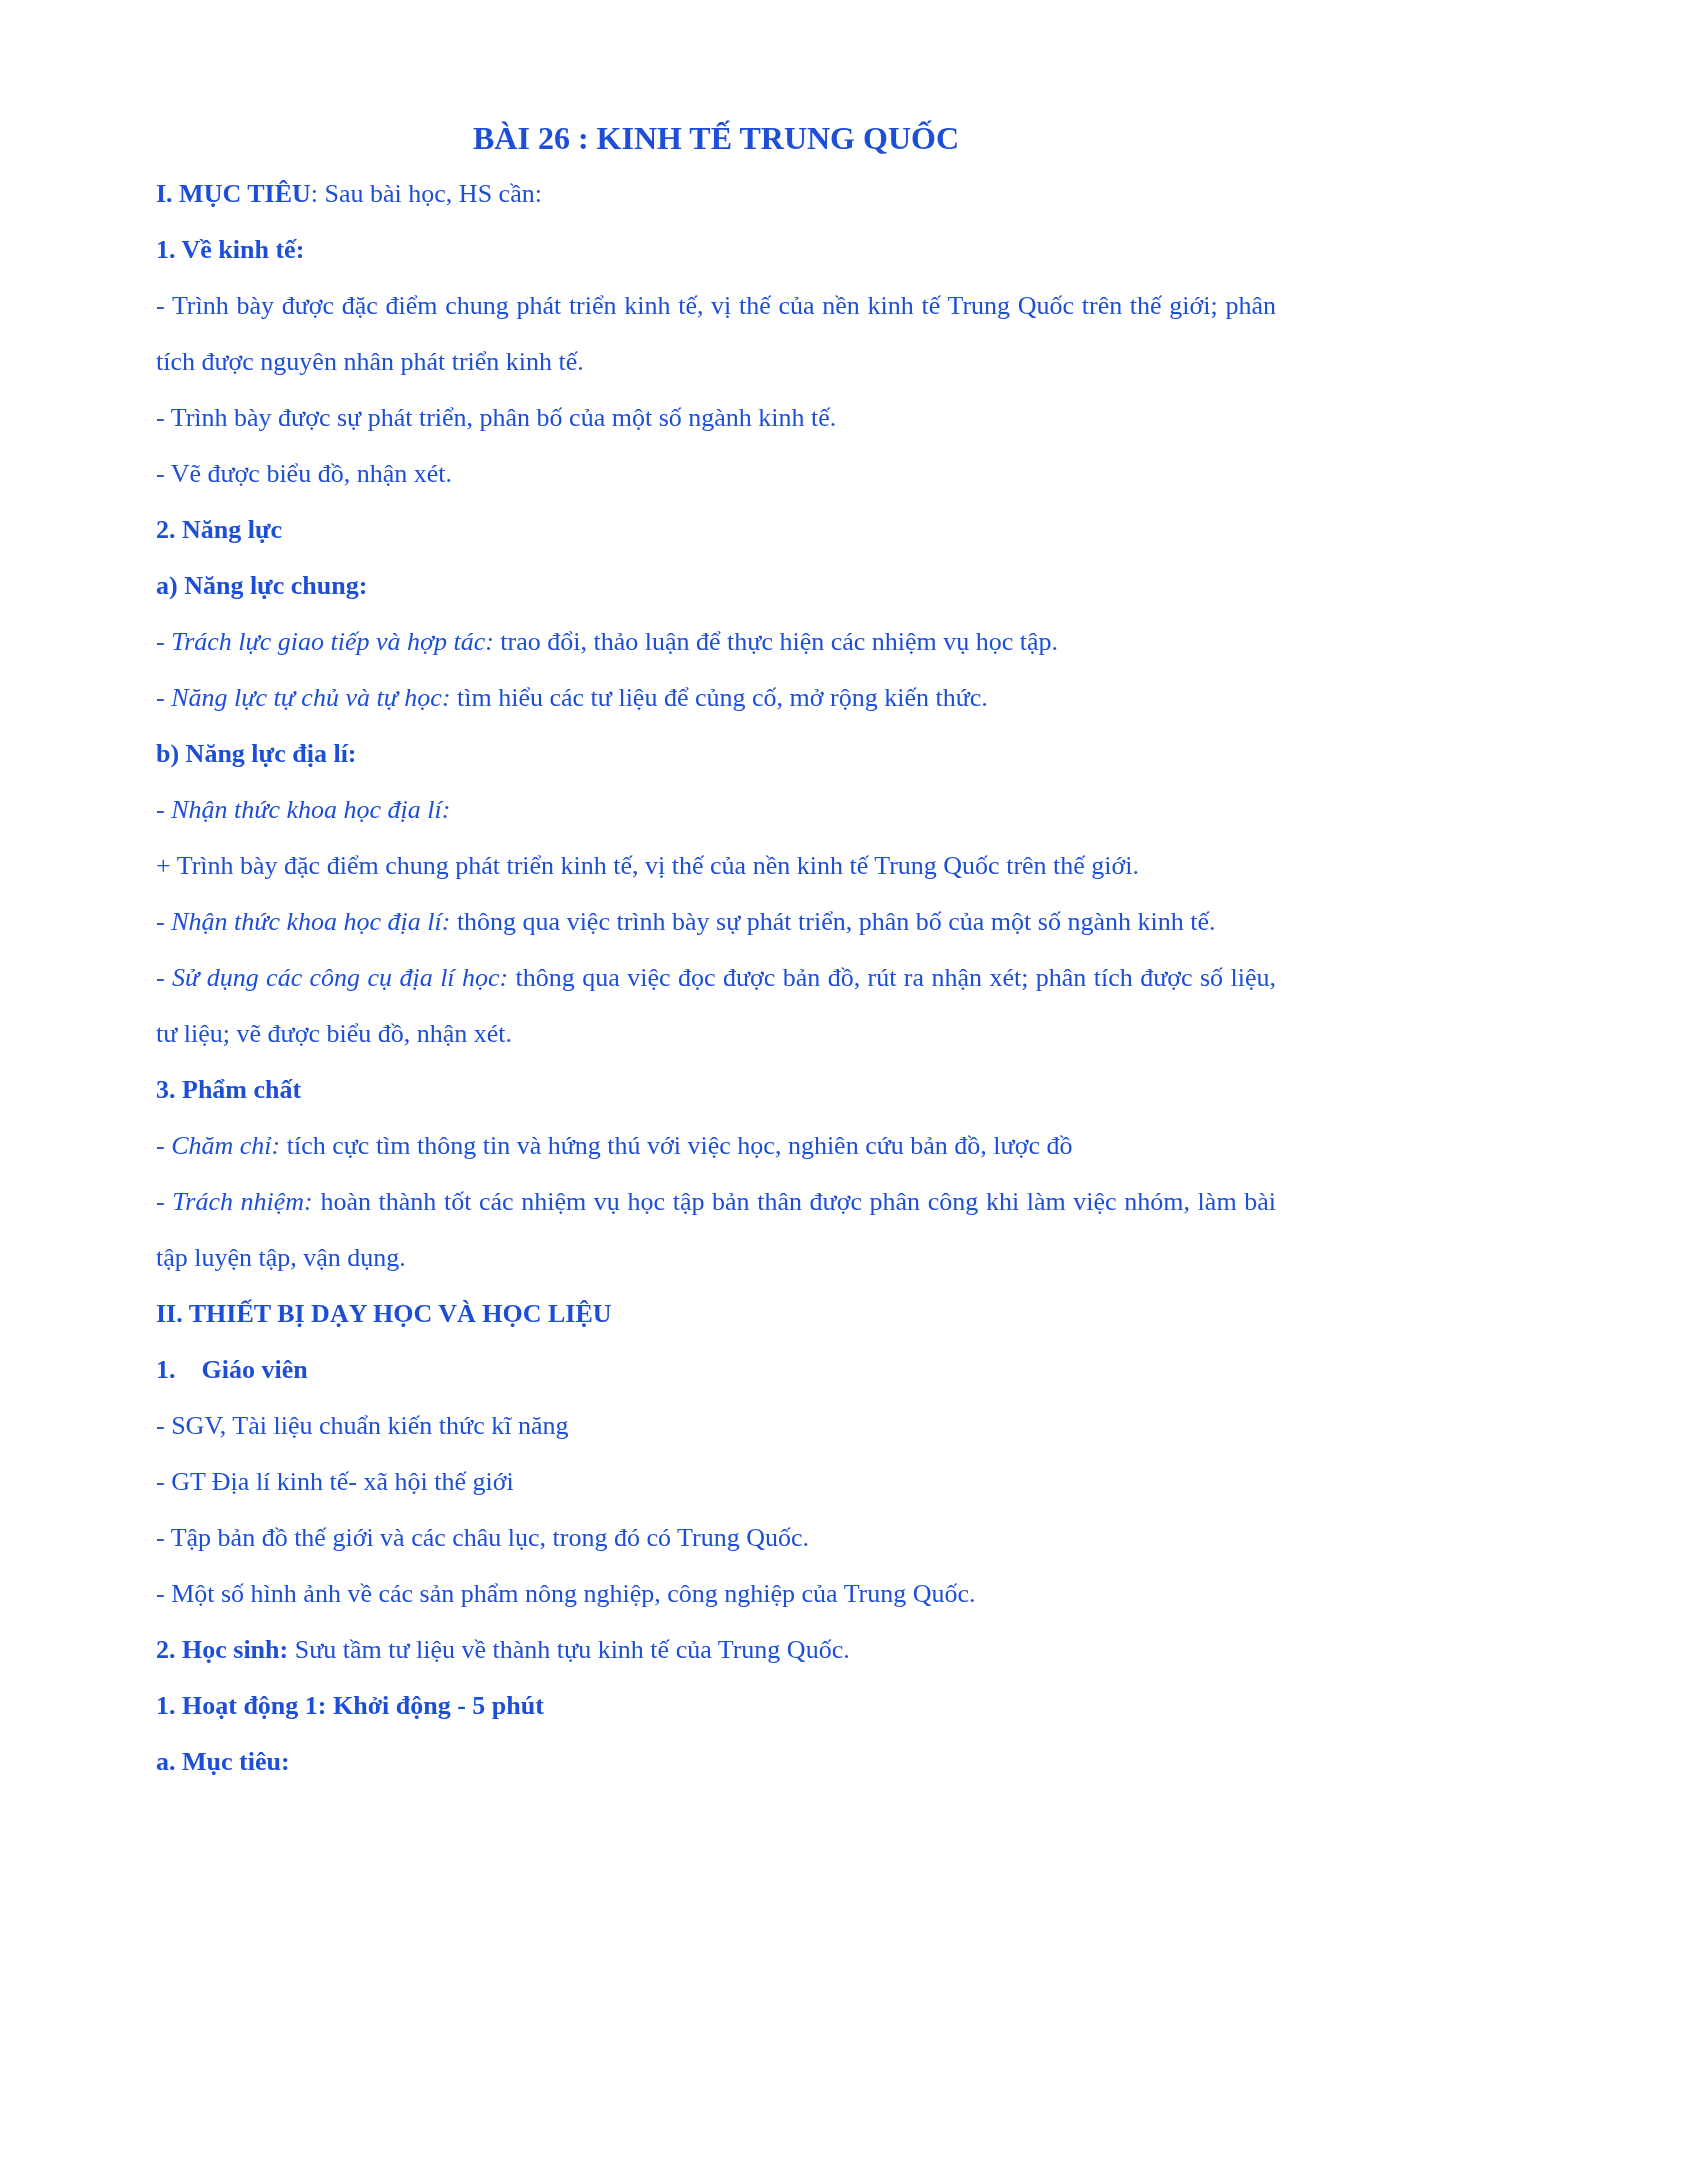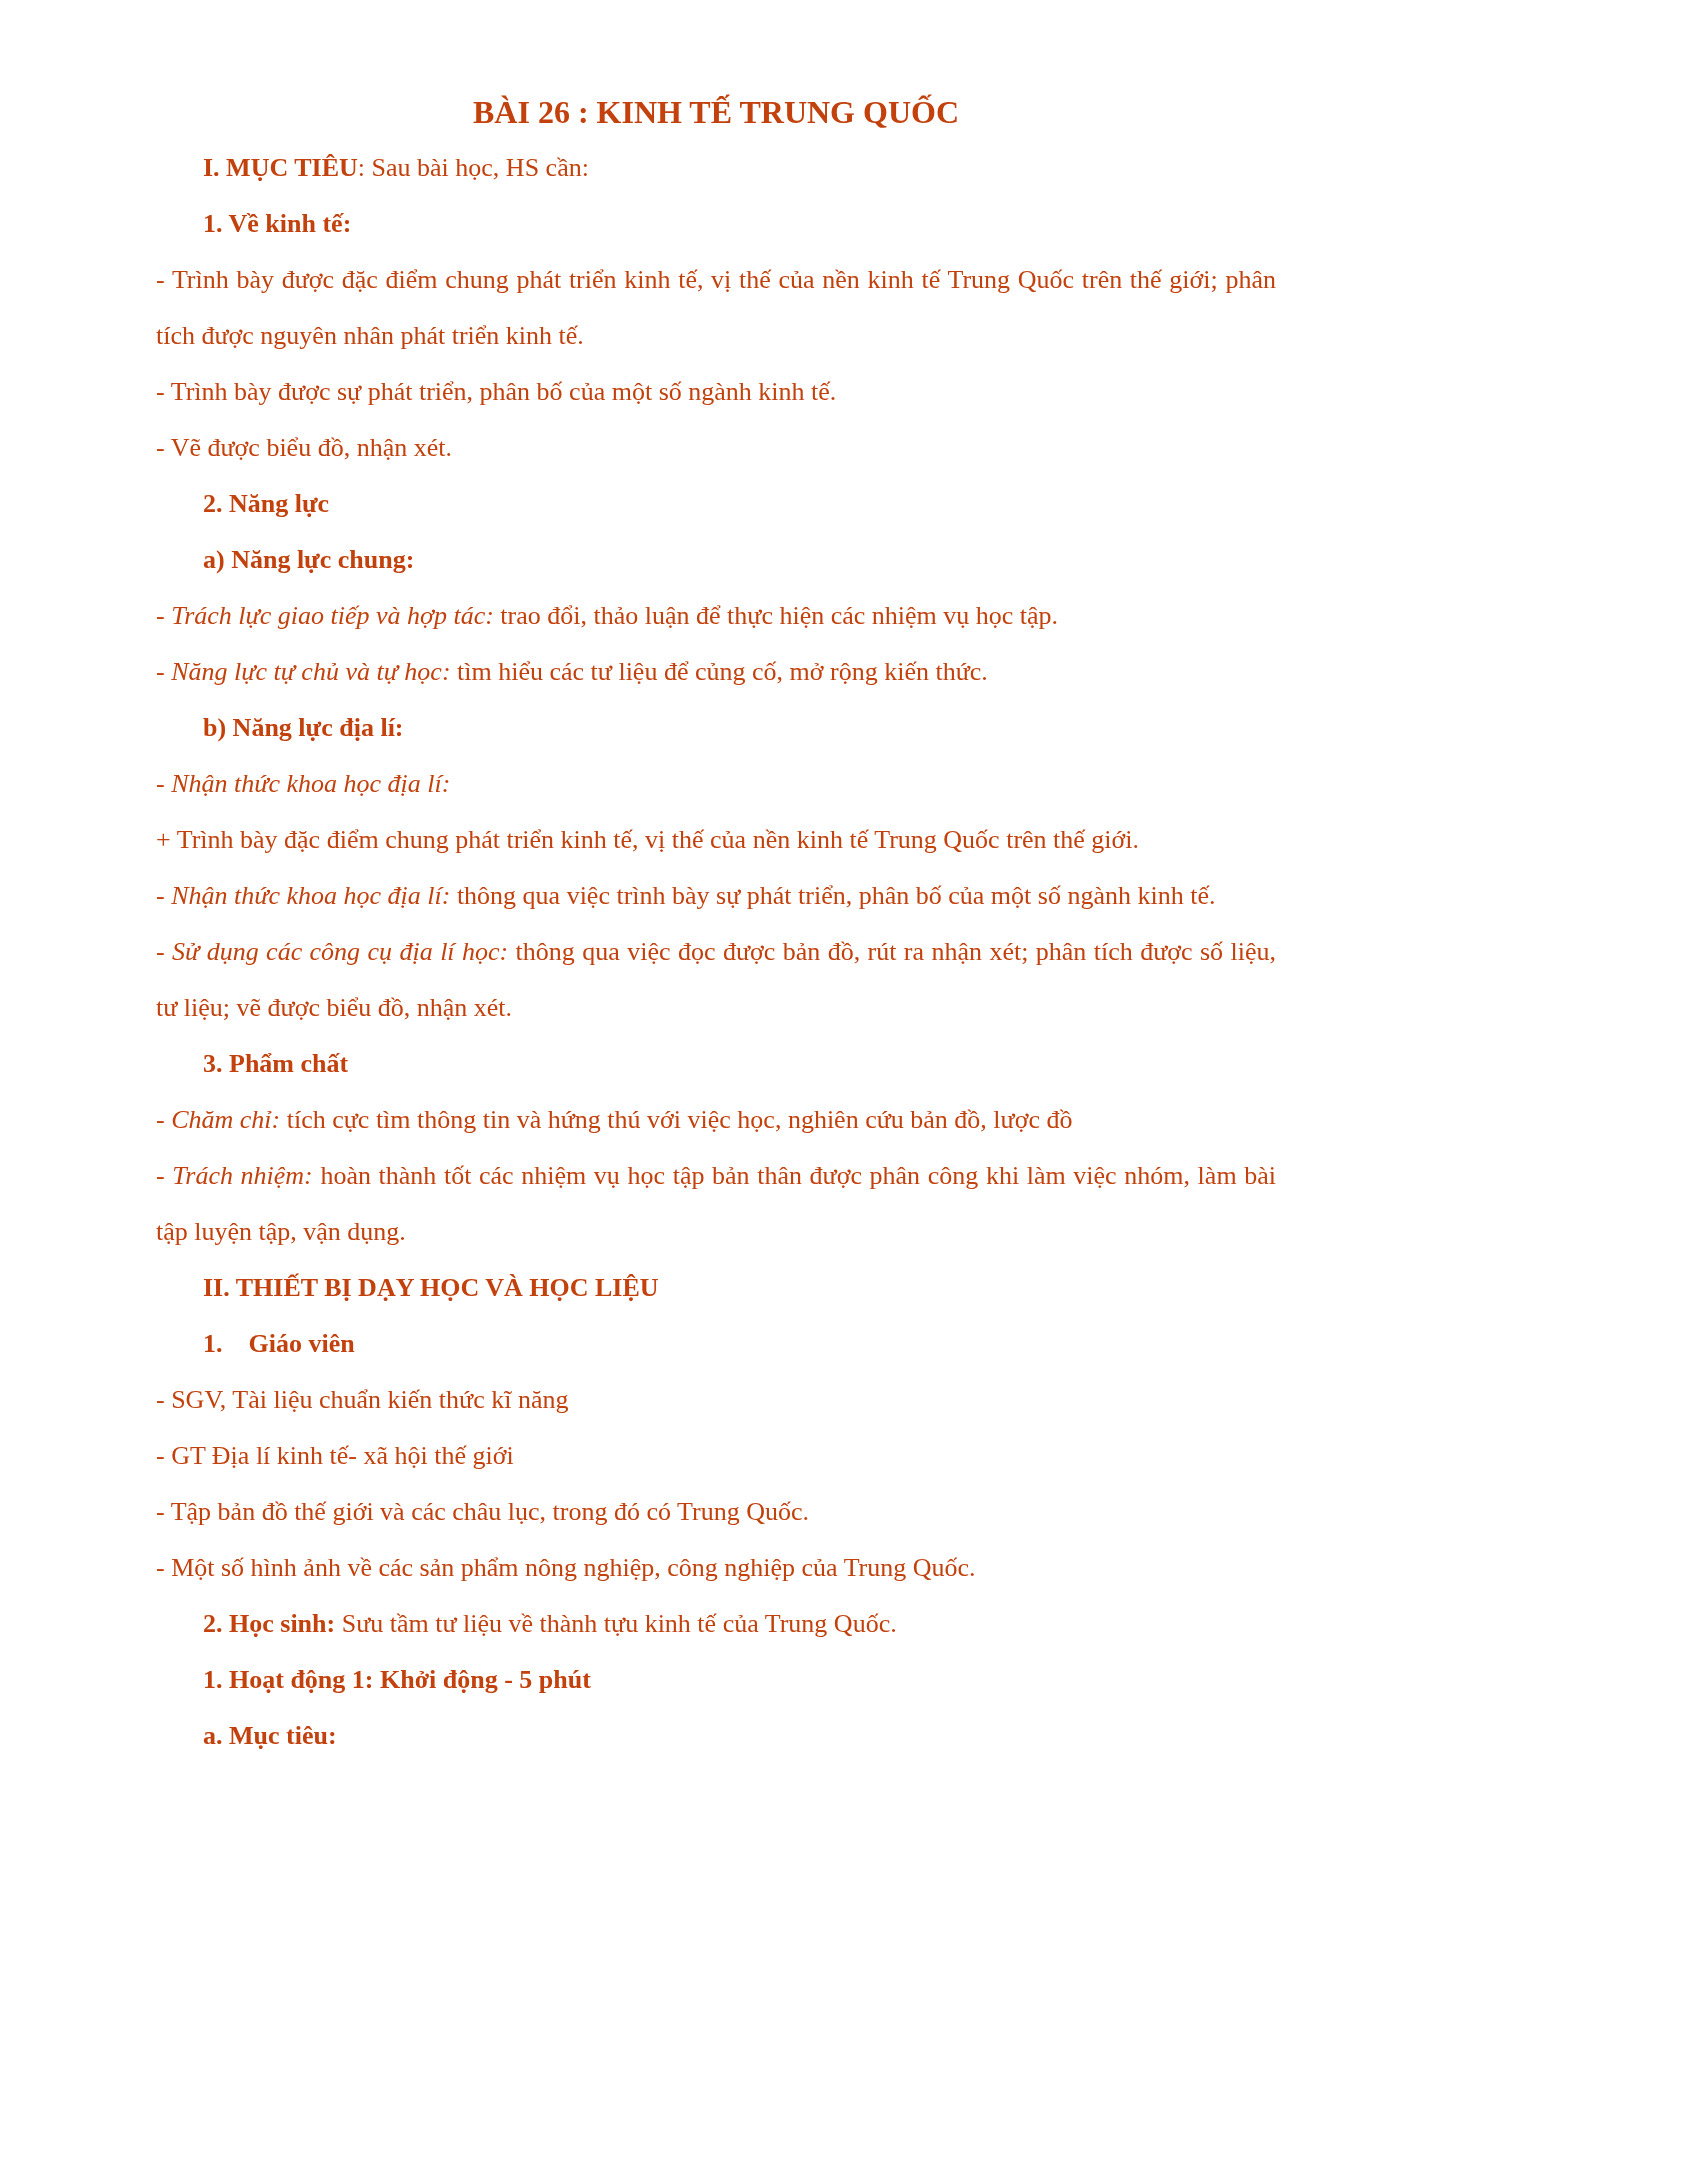--- a/index.html
+++ b/index.html
@@ -5,41 +5,41 @@
   html, body {
     margin: 0;
     padding: 0;
     background: #ffffff;
   }
   .page {
     position: relative;
     width: 1432px;
     height: 2183px;
     box-sizing: border-box;
-    padding: 84px 156px 0 156px;
+    padding: 110px 156px 0 156px;
     background: #ffffff;
-    color: #c2410c;
+    color: #1d4ed8;
     font-family: "Liberation Serif", serif;
     font-size: 26px;
     overflow: hidden;
   }
   .doc-title {
     font-weight: bold;
     font-size: 32px;
     line-height: 56px;
     text-align: center;
     white-space: nowrap;
   }
   .para {
     margin: 0;
     line-height: 56px;
     text-align: justify;
   }
   .seg.regular { font-weight: normal; font-style: normal; }
-  .seg.bold    { font-weight: bold;   font-style: normal; margin-left: 47px; }
+  .seg.bold    { font-weight: bold;   font-style: normal; }
   .seg.italic  { font-weight: normal; font-style: italic; }
 </style>
 </head>
 <body>
 
 <div class="page">
   <div class="doc-title">BÀI 26 : KINH TẾ TRUNG QUỐC</div>
   <div id="paragraphs">
       <p class="para"><span class="seg bold">I. MỤC TIÊU</span><span class="seg regular">: Sau bài học, HS cần:</span></p>
       <p class="para"><span class="seg bold">1. Về kinh tế:</span></p>

